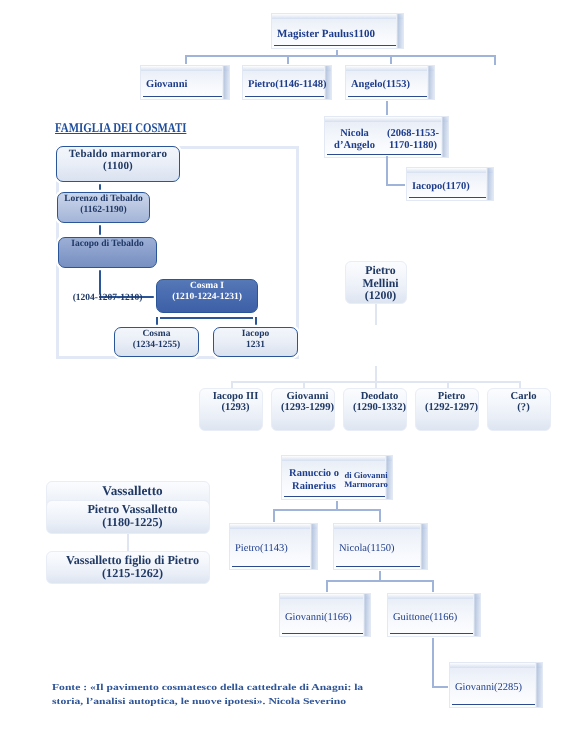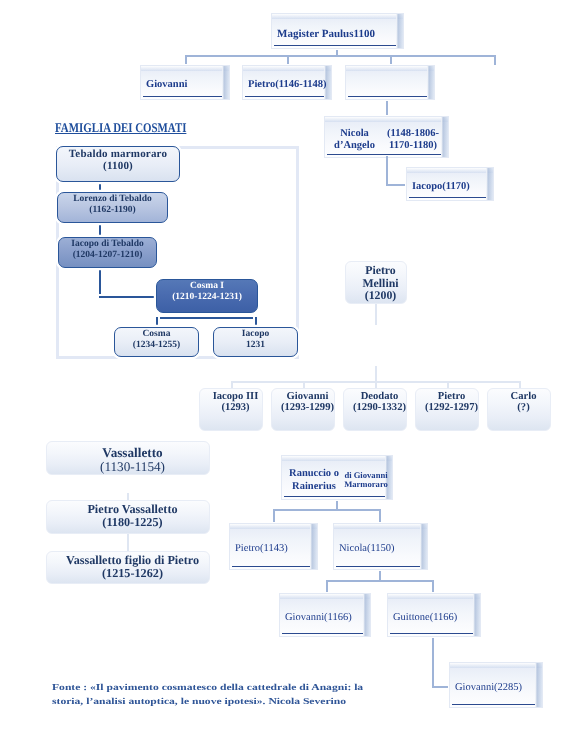--- a/index.html
+++ b/index.html
@@ -50,21 +50,21 @@
       background:linear-gradient(180deg,#eef2f9 0%,#e6ecf6 45%,#dae3f1 100%);}
   .rnd.l1{background:linear-gradient(180deg,#f3f6fb 0%,#e9eef7 50%,#d9e2f0 100%);}
   
   .soft{position:absolute;box-sizing:border-box;border-radius:6px;
       border:1px solid #e8edf6;
       background:linear-gradient(180deg,#fbfcfe 0%,#f3f6fb 35%,#e9eef7 70%,#dde5f1 100%);
       display:flex;flex-direction:column;align-items:center;justify-content:flex-start;
       padding-top:2px;padding-left:9px;
       color:#1f3864;font-weight:bold;line-height:1.07;text-align:center;white-space:nowrap;}
   .rnd.l2{background:linear-gradient(180deg,#c9d5ea 0%,#bac7e2 45%,#a2b4d8 100%);}
-  .rnd.l3{background:linear-gradient(180deg,#9cafd5 0%,#8ba0cc 45%,#7690c1 100%);}
+  .rnd.l3{background:linear-gradient(180deg,#9cafd5 0%,#8ba0cc 45%,#7690c1 100%);gap:43px;}
   .rnd.l4{background:linear-gradient(180deg,#5578b7 0%,#4a6cb0 45%,#3d60a6 100%);color:#ffffff;}
 
   .sect-label{position:absolute;color:#1f4e9c;font-weight:bold;
       text-decoration:underline;text-underline-offset:1px;
       transform:scaleX(0.825);transform-origin:left center;white-space:nowrap;}
   .panel{position:absolute;border:3px solid #e2e8f5;box-sizing:border-box;}
   .reg{font-weight:normal;}
   .cube.reg .tx{font-weight:normal;}
   .soft.reg{font-weight:bold;border-radius:6px;}
   .src{position:absolute;color:#2f5597;font-weight:bold;line-height:13.5px;white-space:nowrap;
@@ -117,33 +117,37 @@
       <span>(1146-1148)</span>
     </div>
   </div>
 
   <div class="cube" style="left:344px;top:64px;width:92px;height:37px;font-size:10.5px;">
     <div class="shell"></div>
     <div class="face"></div>
     <div class="bevT"></div>
     <div class="bevR"></div>
     <div class="botline"></div>
+    <div class="tx">
+      <span>Angelo</span>
+      <span>(1153)</span>
+    </div>
   </div>
 
 
   <div class="ln lnv" style="left:386px;top:101px;height:17px;"></div>
   <div class="cube" style="left:323px;top:115px;width:127px;height:44px;font-size:10.5px;">
     <div class="shell"></div>
     <div class="face"></div>
     <div class="bevT"></div>
     <div class="bevR"></div>
     <div class="botline"></div>
     <div class="tx">
       <span>Nicola d’Angelo</span>
-      <span>(1148-1806-1170-1180)</span>
+      <span>(2068-1153-1170-1180)</span>
     </div>
   </div>
 
   <div class="ln lnv" style="left:386px;top:156px;height:30px;"></div>
   <div class="ln lnh" style="left:386px;top:184px;width:22px;"></div>
   <div class="cube" style="left:405px;top:166px;width:90px;height:36px;font-size:10.5px;">
     <div class="shell"></div>
     <div class="face"></div>
     <div class="bevT"></div>
     <div class="bevR"></div>
@@ -163,21 +167,21 @@
   <div class="lnb lnh" style="left:99px;top:296px;width:60px;height:2.2px;"></div>
   <div class="lnb lnv" style="left:206px;top:311px;height:9px;width:2.2px;"></div>
   <div class="lnb lnh" style="left:156px;top:317px;width:101px;height:2.2px;"></div>
   <div class="lnb lnv" style="left:156px;top:317px;height:12px;width:2.2px;"></div>
   <div class="lnb lnv" style="left:255px;top:317px;height:12px;width:2.2px;"></div>
 
   <div class="rnd l1" style="left:56px;top:146px;width:124px;height:36px;font-size:11px;letter-spacing:0.2px;">
     <span>Tebaldo  marmoraro</span>
     <span>(1100)</span>
   </div>
-  <div class="rnd l2" style="left:57px;top:192px;width:111px;height:31px;font-size:9.5px;">
+  <div class="rnd l2" style="left:57px;top:192px;width:93px;height:31px;font-size:9.5px;">
     <span>Lorenzo di Tebaldo</span>
     <span>(1162-1190)</span>
   </div>
   <div class="rnd l3" style="left:58px;top:237px;width:99px;height:31px;font-size:9.5px;">
     <span>Iacopo di Tebaldo</span>
     <span>(1204-1207-1210)</span>
   </div>
   <div class="rnd l4" style="left:156px;top:279px;width:102px;height:34px;font-size:9.5px;">
     <span>Cosma I</span>
     <span>(1210-1224-1231)</span>
@@ -223,21 +227,21 @@
     <span>(1292-1297)</span>
   </div>
   <div class="soft" style="left:487px;top:388px;width:64px;height:43px;font-size:10.6px;">
     <span>Carlo</span>
     <span>(?)</span>
   </div>
 
   <div class="lnw lnv" style="left:127px;top:493px;height:7px;"></div>
   <div class="lnw lnv" style="left:127px;top:534px;height:17px;"></div>
 
-  <div class="soft" style="left:46px;top:441px;width:164px;height:34px;font-size:13.2px;justify-content:flex-end;">
+  <div class="soft" style="left:46px;top:481px;width:164px;height:34px;font-size:13.2px;">
     <span>Vassalletto</span>
     <span class="reg">(1130-1154)</span>
   </div>
   <div class="soft reg" style="left:46px;top:500px;width:164px;height:34px;font-size:12.2px;">
     <span>Pietro Vassalletto</span>
     <span>(1180-1225)</span>
   </div>
   <div class="soft reg" style="left:46px;top:551px;width:164px;height:33px;font-size:12.2px;">
     <span>Vassalletto figlio di Pietro</span>
     <span>(1215-1262)</span>

